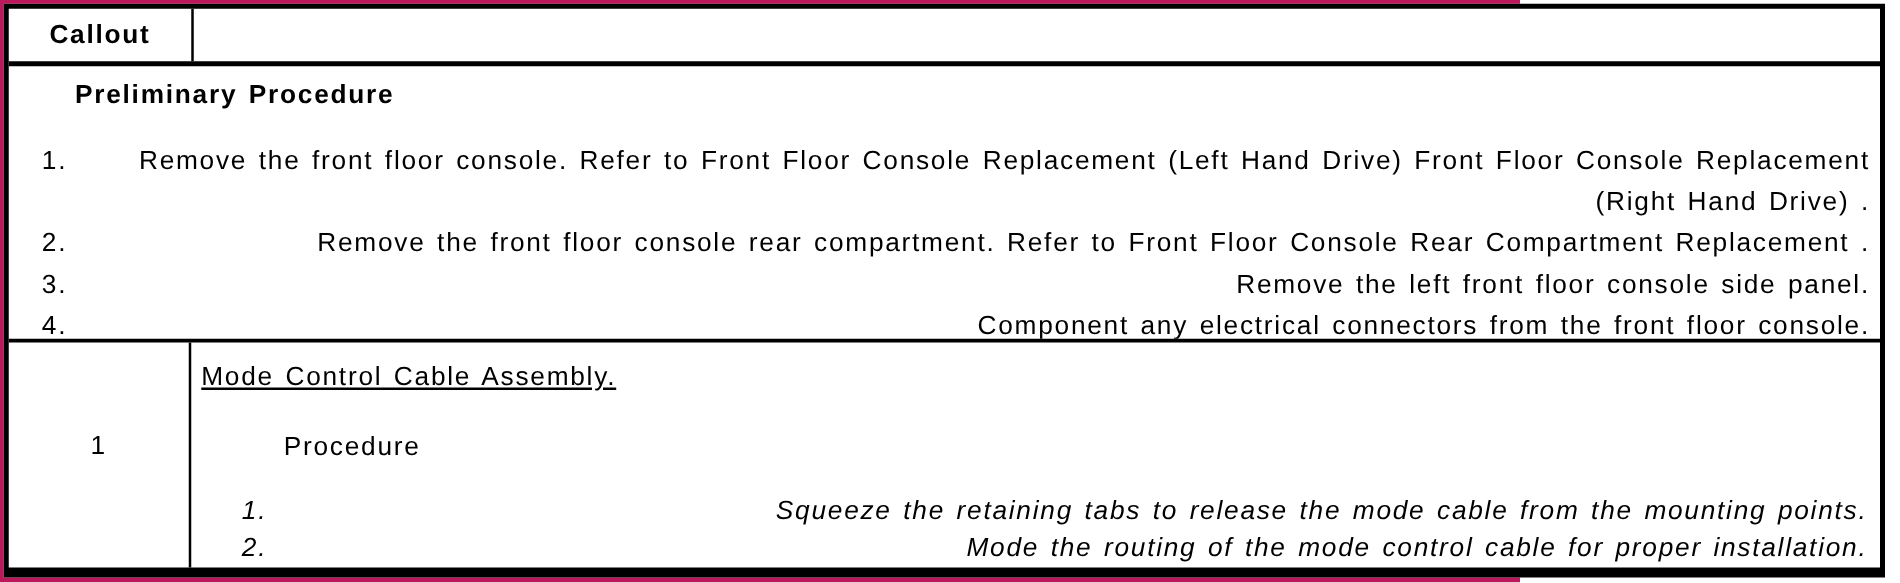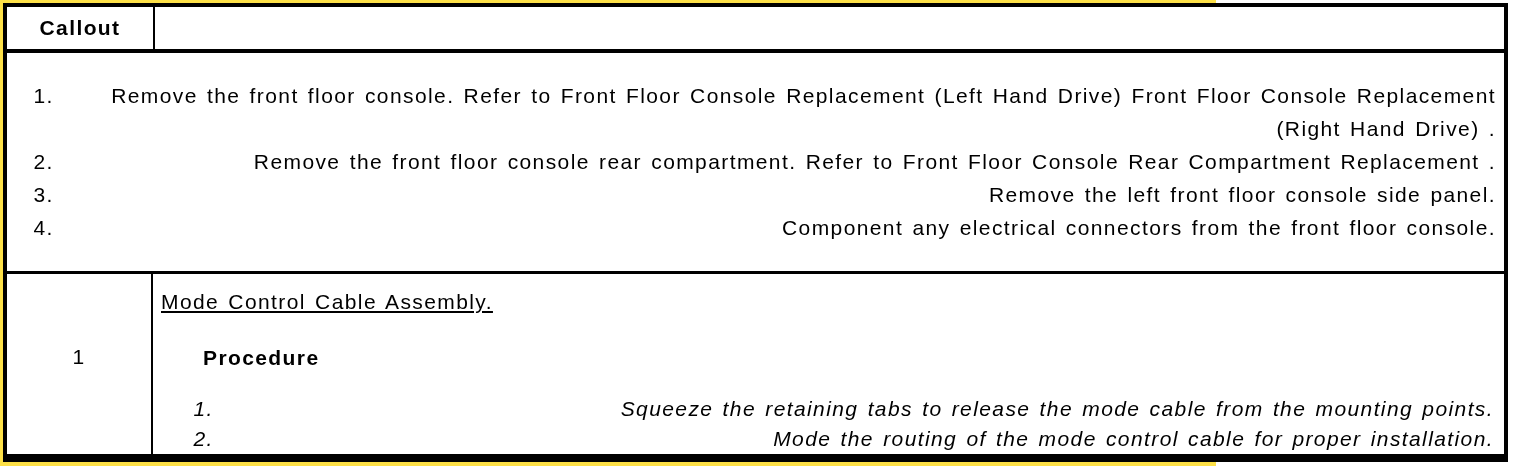--- a/index.html
+++ b/index.html
@@ -7,21 +7,21 @@
     padding: 0;
     background: #ffffff;
     width: 1520px;
     height: 466px;
     overflow: hidden;
   }
   .page {
     position: relative;
     width: 1216px;
     height: 466px;
-    background: #fde047;
+    background: #be185d;
     color: #000000;
     font-family: "Liberation Sans", "DejaVu Sans", sans-serif;
     font-size: 21px;
     letter-spacing: 1.4px;
     word-spacing: 2px;
   }
   .tbl {
     position: absolute;
     left: 3px;
     top: 3px;
@@ -106,22 +106,22 @@
   .cell-component {
     flex: 1;
     padding: 11px 10px 0 8px;
     overflow: hidden;
   }
   .component-name {
     line-height: 33px;
     text-decoration: underline;
   }
   .procedure-title {
-    font-weight: bold;
-    margin: 23px 0 0 42px;
+    font-weight: normal;
+    margin: 23px 0 0 66px;
     line-height: 33px;
   }
   .cell-component ol.steps {
     margin-top: 20px;
     padding-left: 62px;
     font-style: italic;
   }
   .cell-component ol.steps li {
     line-height: 30px;
   }
@@ -132,20 +132,21 @@
 <div class="page">
   <div class="tbl">
 
     <div class="row row-header">
       <div class="cell-callout-header">
         <span>Callout</span>
       </div>
     </div>
 
     <div class="row row-prelim">
+      <div class="prelim-title">Preliminary Procedure</div>
       <ol class="steps">
         <li>Remove the front floor console. Refer to Front Floor Console Replacement (Left Hand Drive) Front Floor Console Replacement (Right Hand Drive) .</li>
         <li>Remove the front floor console rear compartment. Refer to Front Floor Console Rear Compartment Replacement .</li>
         <li>Remove the left front floor console side panel.</li>
         <li>Component any electrical connectors from the front floor console.</li>
       </ol>
     </div>
 
     <div class="row row-component">
       <div class="cell-callout">

